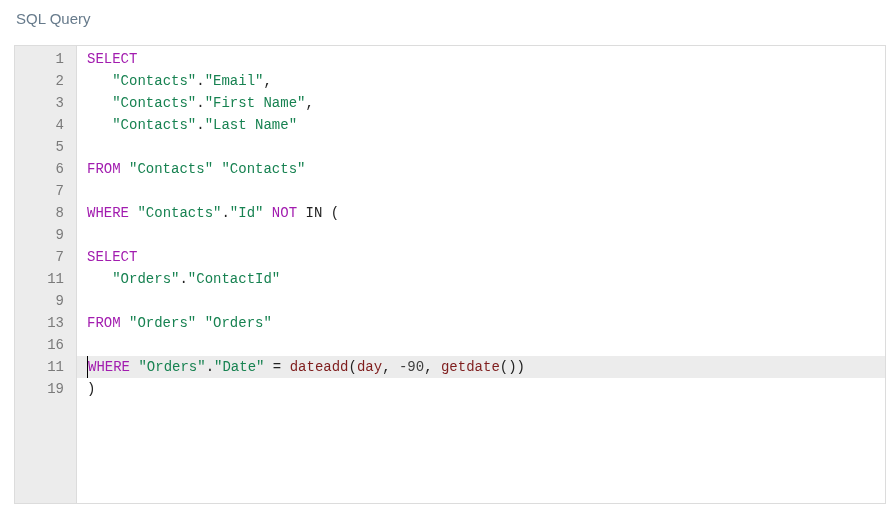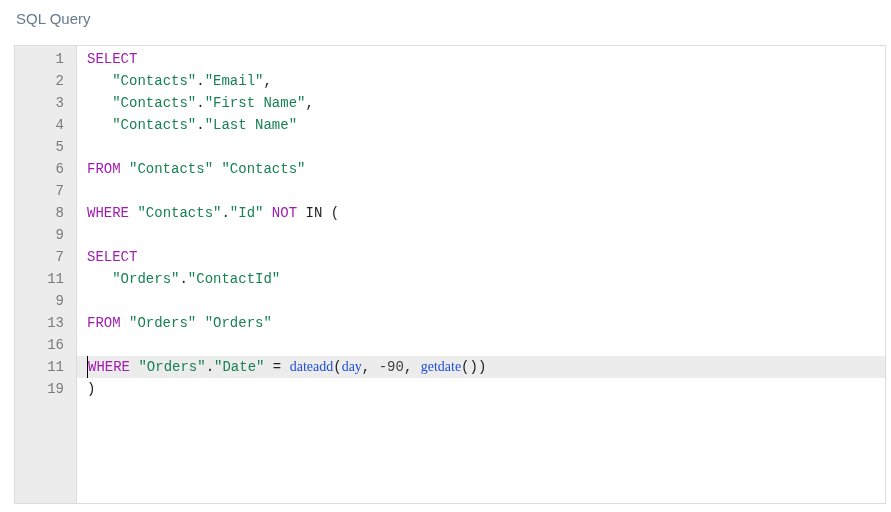--- a/index.html
+++ b/index.html
@@ -68,21 +68,21 @@
     position: absolute;
     top: 0; left: 0;
     width: 1px; height: 22px;
     background: #000;
   }
   
   .kw   { color: #a21caf; margin-top: 25px; }
   .str  { color: #178251; }
   .num  { color: #404040; }
   .punc { color: #222; }
-  .fn   { color: #1d4ed8; font-family: Liberation Serif, serif; }
+  .fn   { color: #7f1d1d; }
 </style>
 </head>
 <body>
 
 <div class="page">
   <div class="title">SQL Query</div>
 
   <div class="editor-frame">
     <div class="editor-body">
       <div class="gutter" id="gutter">

